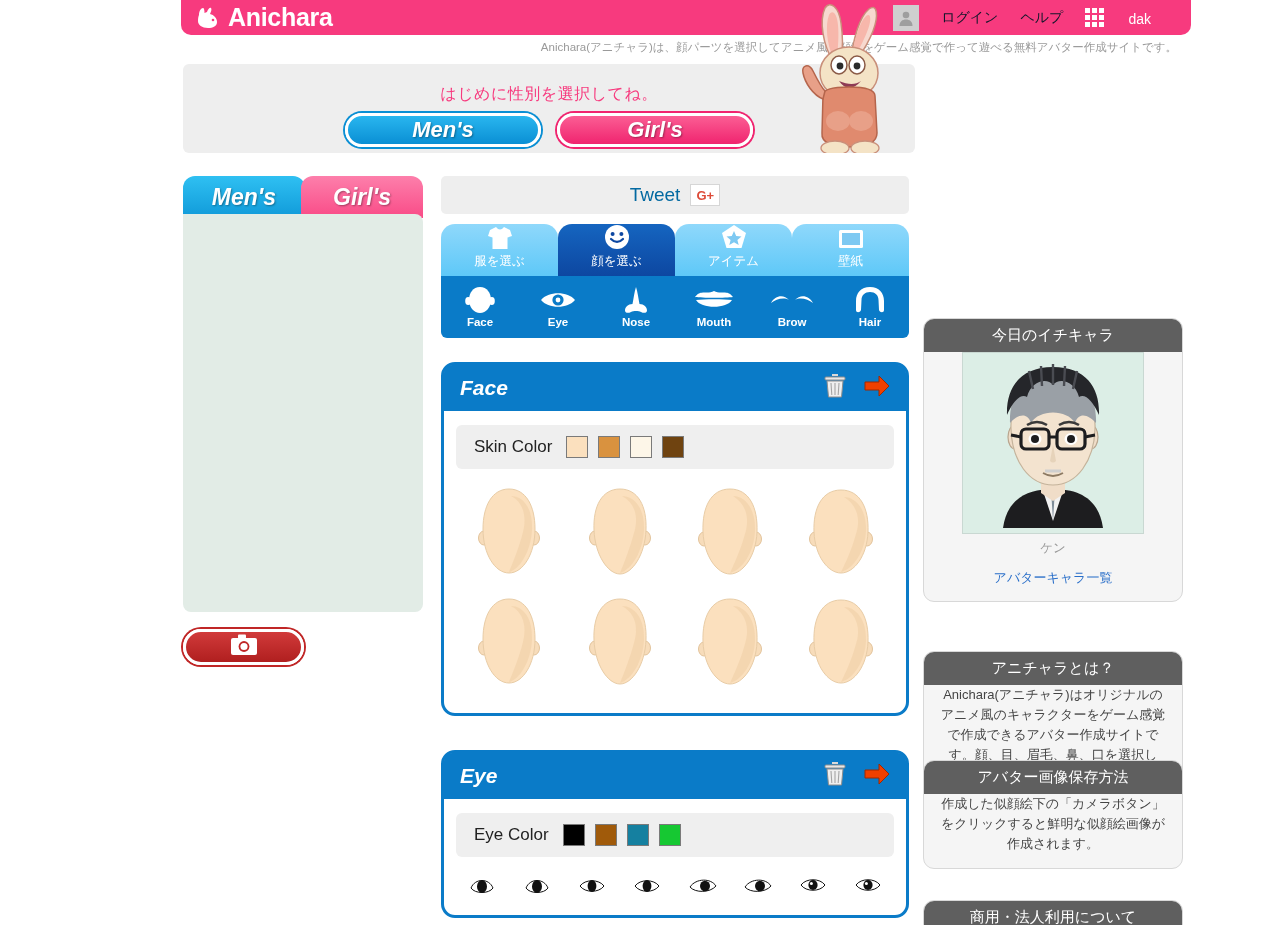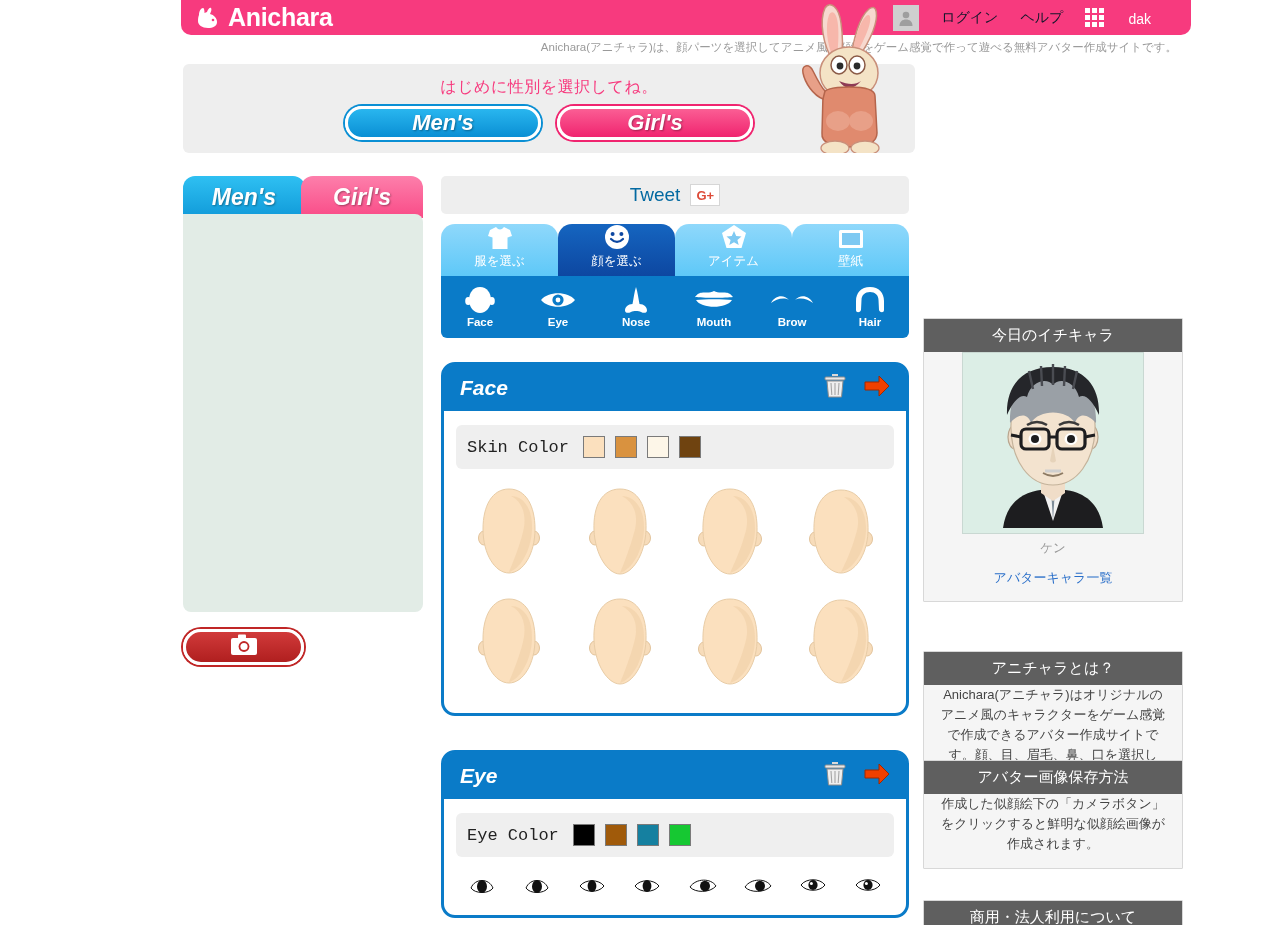--- a/index.html
+++ b/index.html
@@ -44,21 +44,21 @@
     font-size: 11.5px; color: #9a9a9a;
   }
 
   
   .gender-bar {
     position: absolute; left: 140px; top: 64px; width: 732px; height: 89px;
     background: #eeeeee; border-radius: 6px;
   }
   .gender-title {
     text-align: center; color: #F73A7E; font-size: 16px;
-    padding-top: 13px; letter-spacing: 0.5px;
+    padding-top: 20px; letter-spacing: 0.5px;
   }
   .gender-btns { display: flex; justify-content: center; gap: 16px; margin-top: 8px; }
   .pill {
     width: 196px; height: 34px; border-radius: 17px;
     display: flex; align-items: center; justify-content: center;
     color: #fff; font-size: 22px; font-weight: bold; font-style: italic;
     text-shadow: 1px 1px 2px rgba(0,0,0,.35);
     border: 3px solid #fff; cursor: pointer;
   }
   .pill.men { background: linear-gradient(#29b6ef, #0a8fd4);
@@ -132,37 +132,36 @@
   .panel-head {
     height: 46px; background: #0a7bc8; border-radius: 8px 8px 0 0;
     display: flex; align-items: center; padding: 0 16px;
   }
   .panel-title { color: #fff; font-size: 21px; font-weight: bold;
     font-style: italic; }
   .panel-actions { margin-left: auto; display: flex; align-items: center;
     gap: 18px; }
   .color-row {
     margin: 14px 12px 0 12px; height: 44px; background: #efefef;
-    border-radius: 6px; display: flex; align-items: center; padding-left: 11px;
+    border-radius: 6px; display: flex; align-items: center; padding-left: 18px;
     gap: 10px;
-    font-family: Liberation Mono, monospace;
   }
   .color-label { font-size: 17px; color: #222; margin-right: 4px; }
   .sw { width: 22px; height: 22px; border: 1px solid #7a7a7a; cursor: pointer; }
   .thumb-grid { display: flex; flex-wrap: wrap; padding: 8px 10px 16px 10px; }
   .thumb-cell { width: 25%; height: 110px; display: flex;
     align-items: center; justify-content: center; cursor: pointer; }
   .eye-grid { display: flex; padding: 18px 10px 20px 10px; }
   .eye-cell { width: 25%; display: flex; align-items: center;
     justify-content: space-around; cursor: pointer; }
 
   
   .side-card {
     position: absolute; left: 880px; width: 260px;
-    border: 1px solid #d8d8d8; border-radius: 1px; background: #f5f5f5;
+    border: 1px solid #d8d8d8; border-radius: 11px; background: #f5f5f5;
     overflow: hidden;
   }
   .side-head {
     background: #5f5f5f; color: #fff; text-align: center;
     font-size: 15px; padding: 7px 0;
   }
   .side-body { padding: 0 14px 14px 14px; }
   .char-img {
     width: 182px; height: 182px; background: #dceee6; margin: 0 auto;
     border: 1px solid #c9d8d2; display: block;

